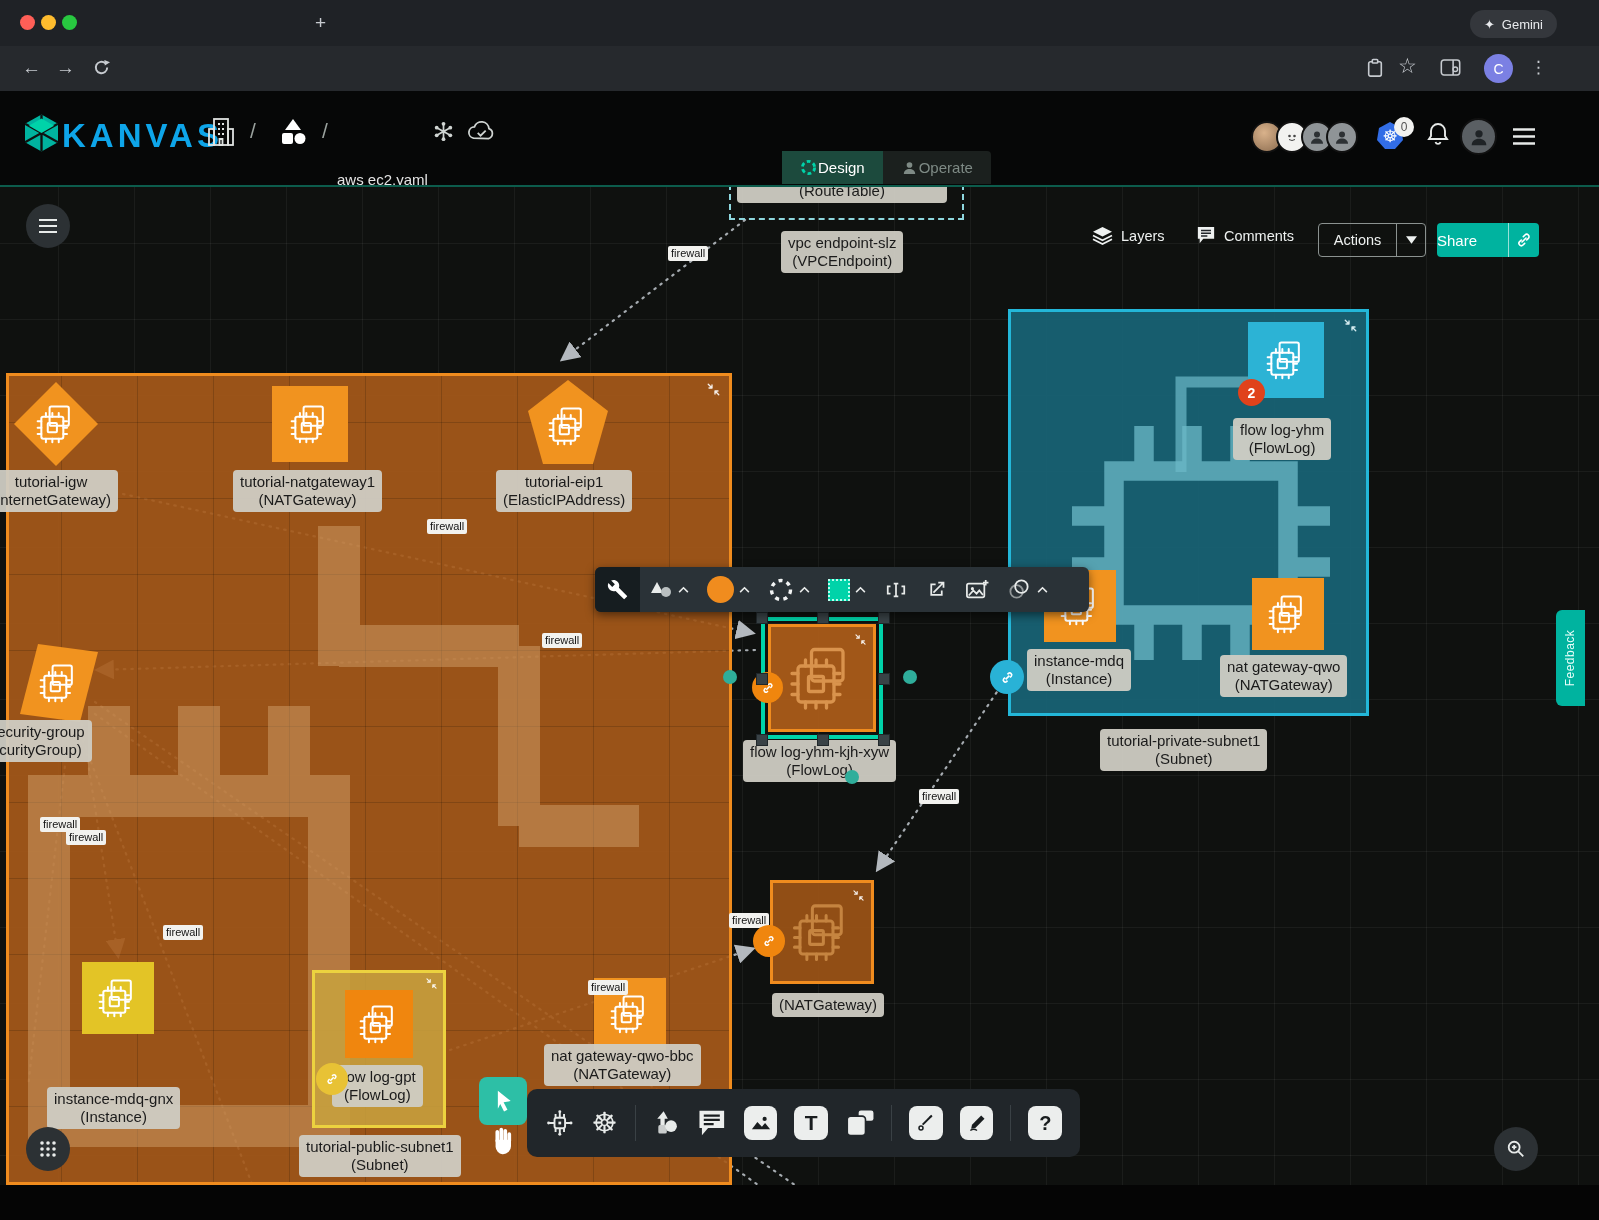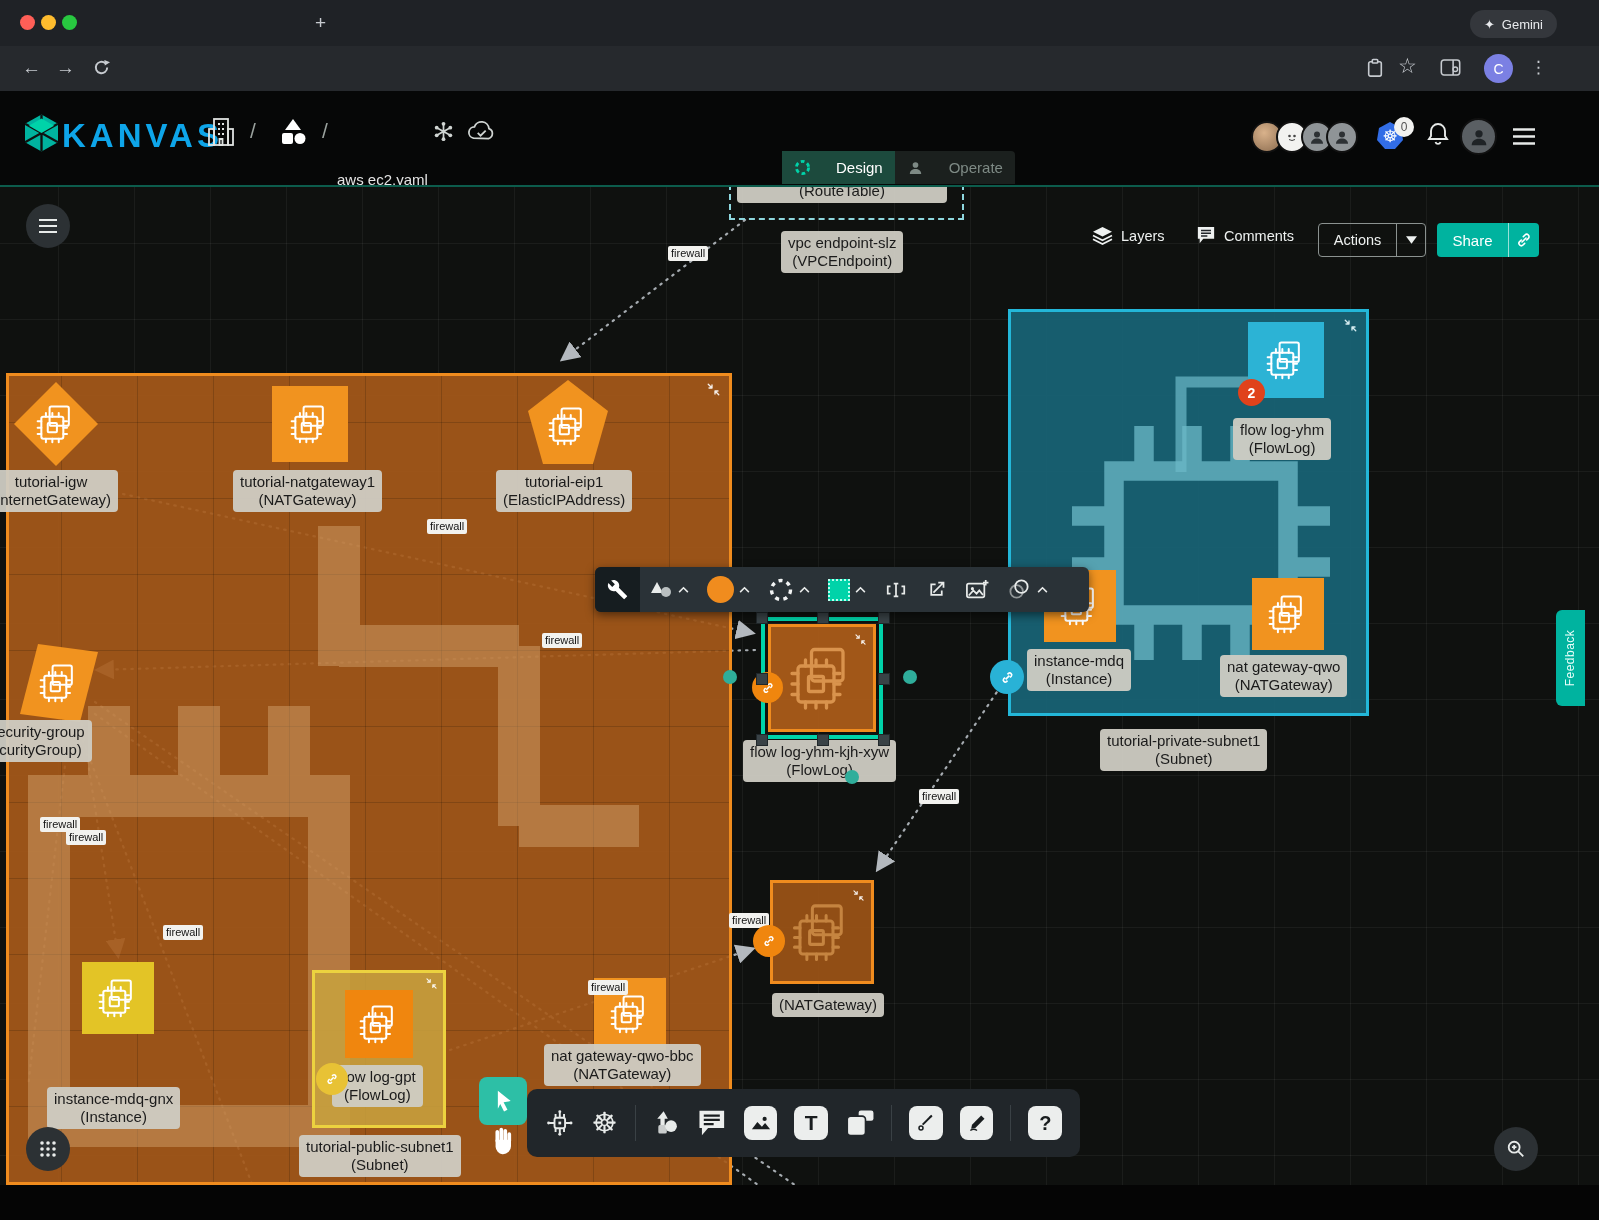--- a/index.html
+++ b/index.html
@@ -24,21 +24,21 @@
            color:#fff;font-size:14px;display:flex;align-items:center;justify-content:center;}
   
   .appbar{position:absolute;left:0;top:91px;width:1599px;height:94px;background:#060707;}
   .brand{position:absolute;left:62px;top:26px;color:#0ea5e9;font-size:33px;font-weight:bold;letter-spacing:4px;}
   .crumb{position:absolute;top:36px;color:#e5e5e5;font-size:15px;margin-top:44px;}
   .sep{position:absolute;top:28px;color:#9aa29e;font-size:21px;font-weight:300;}
   .hava{position:absolute;top:30px;width:32px;height:32px;border-radius:50%;border:2px solid #111;
         display:flex;align-items:center;justify-content:center;box-sizing:border-box;}
   
   .mode-toggle{position:absolute;left:782px;top:151px;height:33px;display:flex;background:#1b201e;border-radius:4px 4px 0 0;}
-  .mode{display:flex;align-items:center;gap:25px;padding:0 12px;font-size:15px;}
+  .mode{display:flex;align-items:center;gap:1px;padding:0 18px;font-size:15px;}
   .mode.design{background:#1c4a3d;color:#fff;}
   .mode.operate{color:#7e8a85;}
   
   .canvas{position:absolute;left:0;top:185px;width:1599px;height:1035px;overflow:hidden;background:#0f110f;
       border-top:2px solid #0c5c4c;box-sizing:border-box;
       background-image:linear-gradient(rgba(255,255,255,.05) 1px,transparent 1px),
                        linear-gradient(90deg,rgba(255,255,255,.05) 1px,transparent 1px);
       background-size:76px 76px;background-position:-18px -20px;}
   .edges{position:absolute;left:0;top:0;pointer-events:none;}
   .group{position:absolute;box-sizing:border-box;}
@@ -301,21 +301,21 @@
     <div class="actions">
       <span style="flex:1;text-align:center">Actions</span>
       <span style="width:1px;height:100%;background:#8b9290"></span>
       <span style="width:28px;display:flex;justify-content:center">
         <svg width="11" height="8" viewBox="0 0 12 8">
             <polygon points="0,0 12,0 6,8" fill="#eef1f0"></polygon>
           </svg>
       </span>
     </div>
     <div class="share">
-      <span style="flex:1;text-align:center">Share</span>
+      <span style="flex:1;">Share</span>
       <span style="width:1px;height:100%;background:rgba(255,255,255,.6)"></span>
       <span style="width:30px;display:flex;justify-content:center">
         <svg width="16" height="16" viewBox="0 0 24 24" fill="none" stroke="#fff" stroke-width="2.4" stroke-linecap="round">
           <path d="M9 15l6-6M8 12l-2.5 2.5a3.5 3.5 0 0 0 5 5L13 17M16 12l2.5-2.5a3.5 3.5 0 0 0-5-5L11 7"></path>
         </svg>
       </span>
     </div>
 
     <div class="group orange-box">
       <svg class="wm" style="left:0;top:120px" width="726" height="692" viewBox="0 0 726 692">

